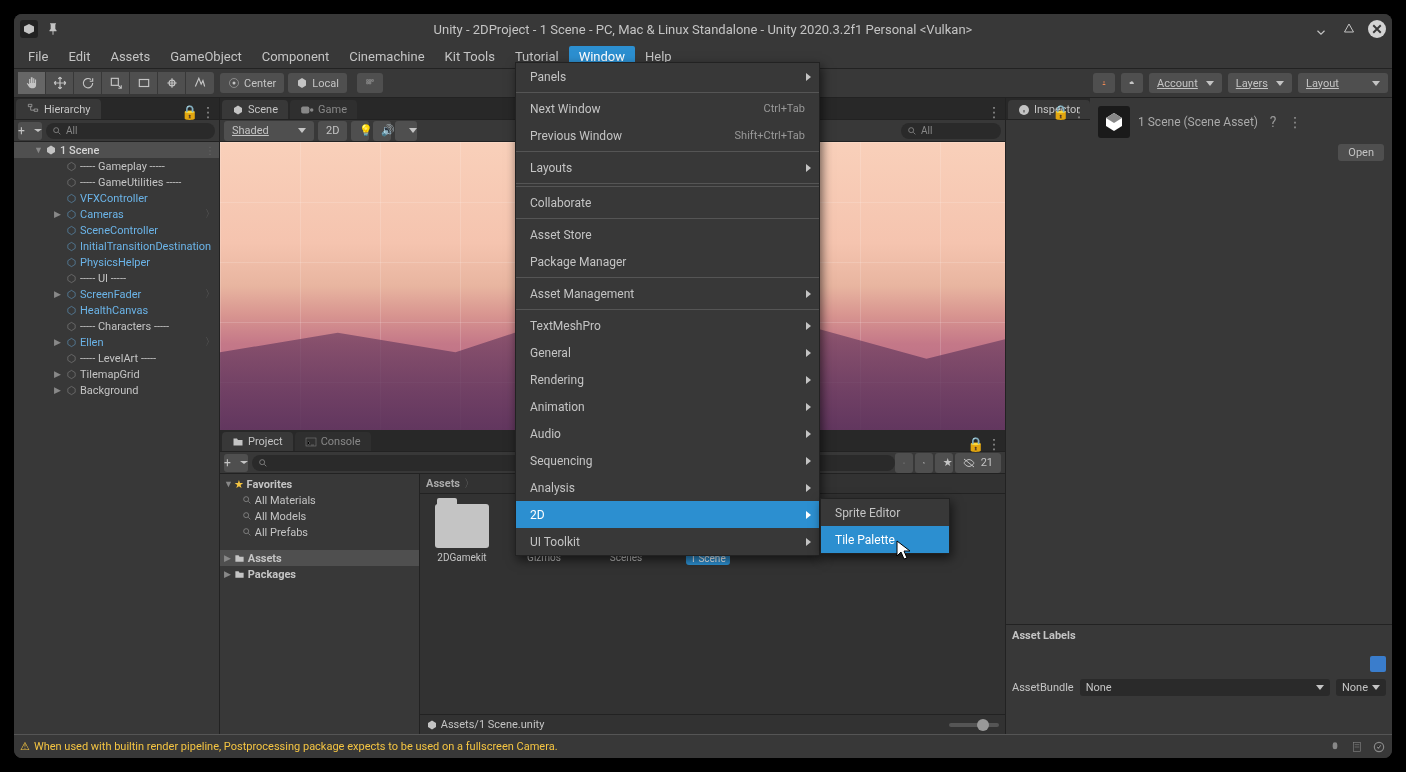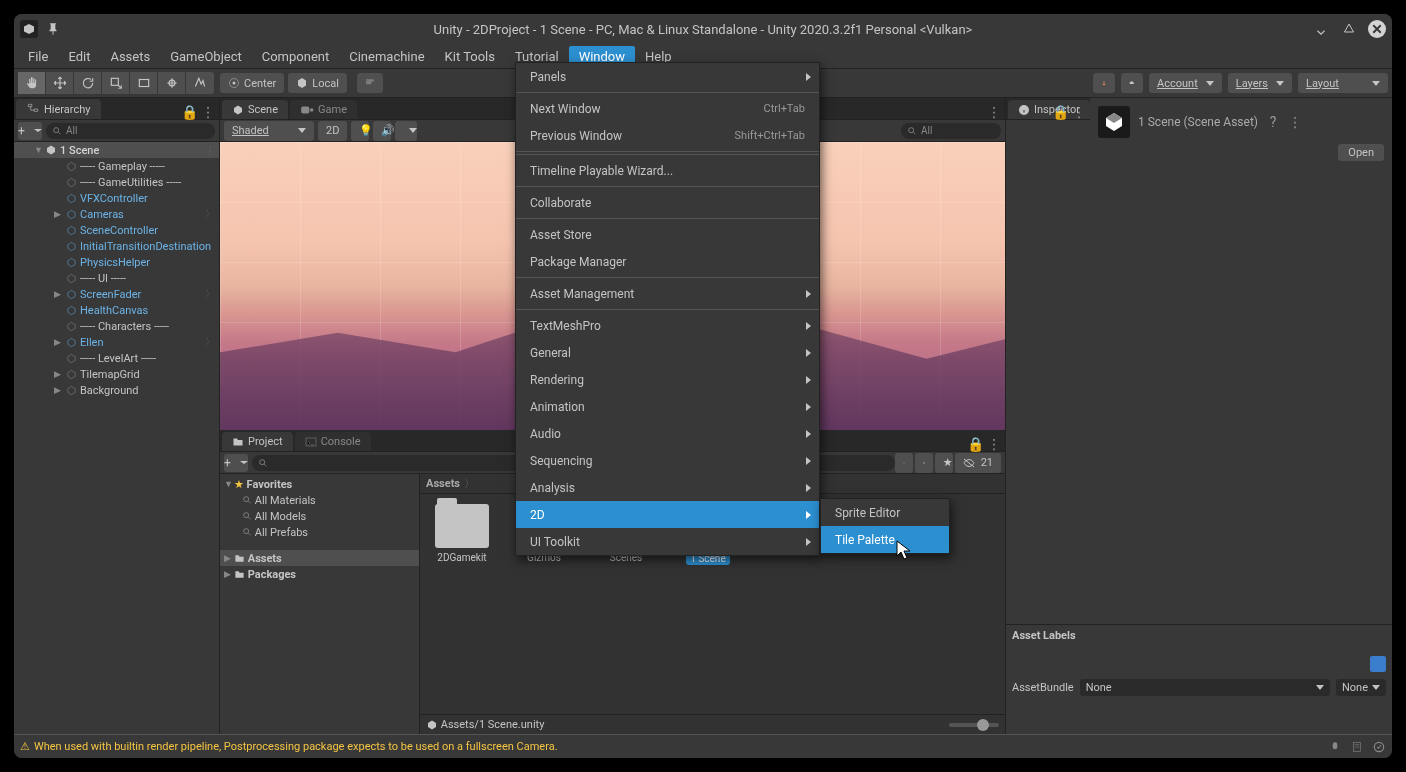--- a/index.html
+++ b/index.html
@@ -665,24 +665,25 @@
     <div class="ctx-sep"></div>
     <div class="ctx-item">
       <span>Next Window</span>
       <span class="ctx-shortcut">Ctrl+Tab</span>
     </div>
     <div class="ctx-item">
       <span>Previous Window</span>
       <span class="ctx-shortcut">Shift+Ctrl+Tab</span>
     </div>
     <div class="ctx-sep"></div>
+    <div class="ctx-item">
+      <span>Layouts</span>
+      <span class="ctx-arrow"></span>
+    </div>
     <div class="ctx-sep"></div>
-    <div class="ctx-item">
-      <span>Timeline Playable Wizard...</span>
-    </div>
     <div class="ctx-sep"></div>
     <div class="ctx-item">
       <span>Collaborate</span>
     </div>
     <div class="ctx-sep"></div>
     <div class="ctx-item">
       <span>Asset Store</span>
     </div>
     <div class="ctx-item">
       <span>Package Manager</span>

